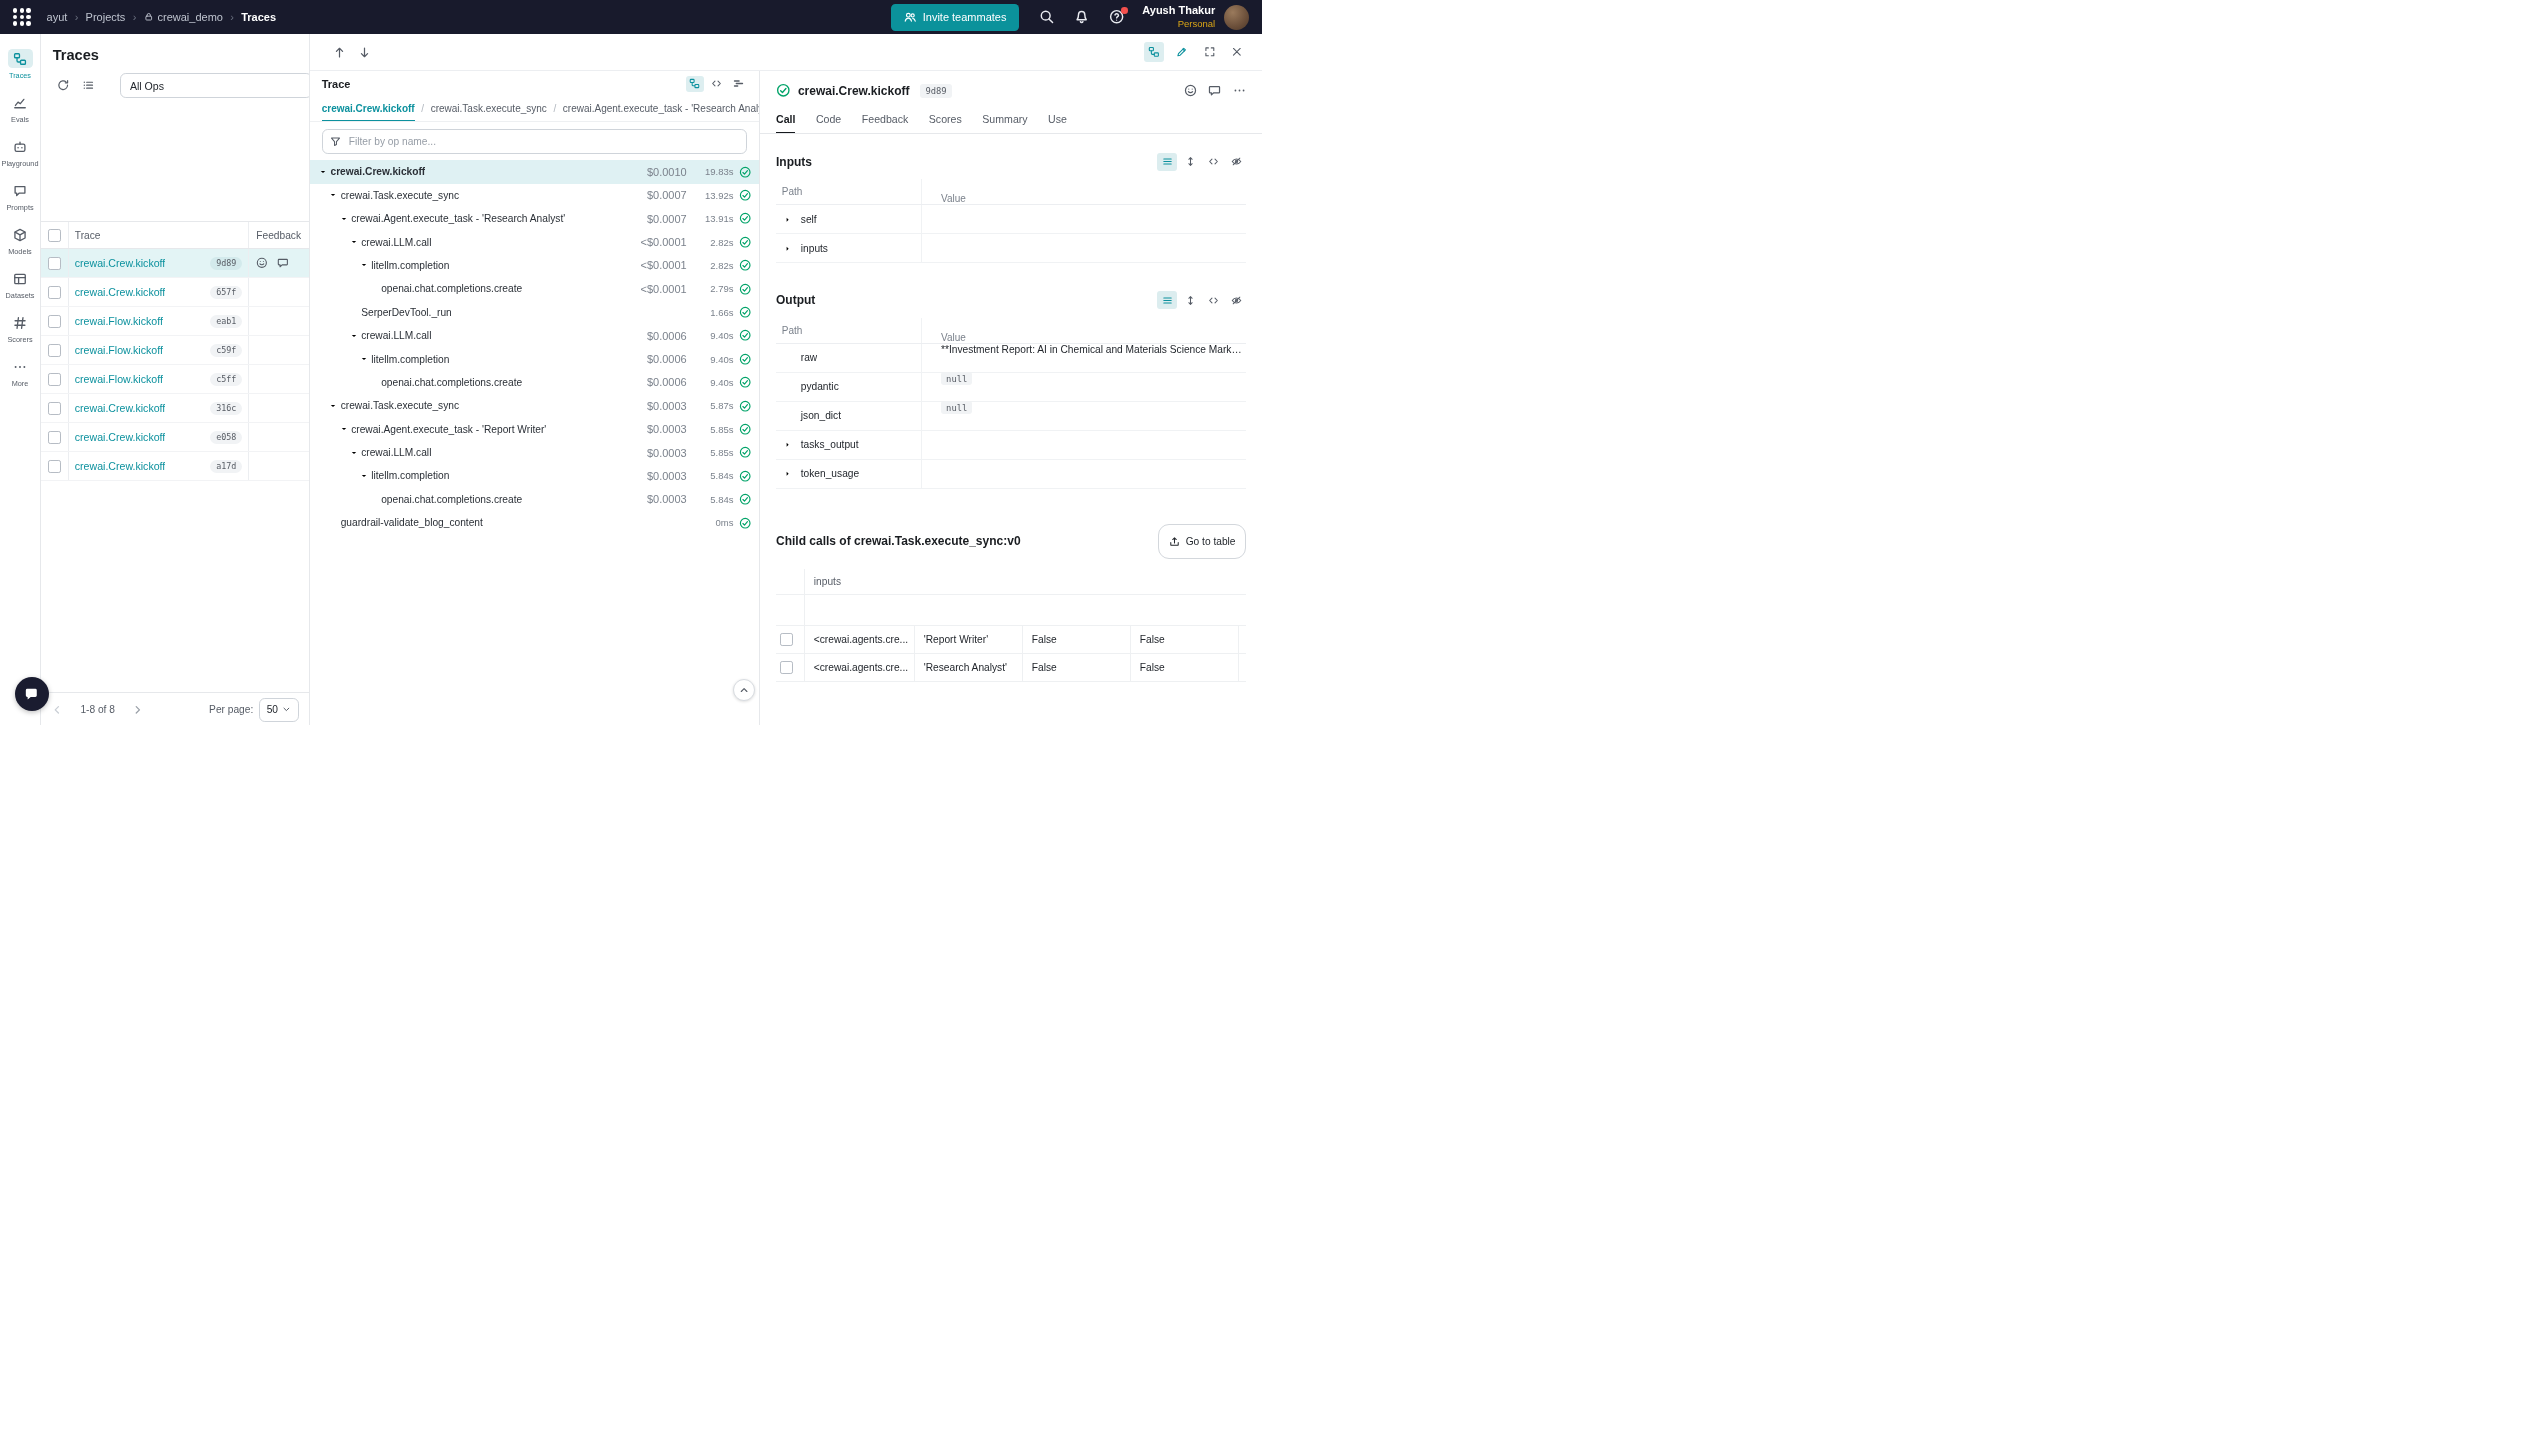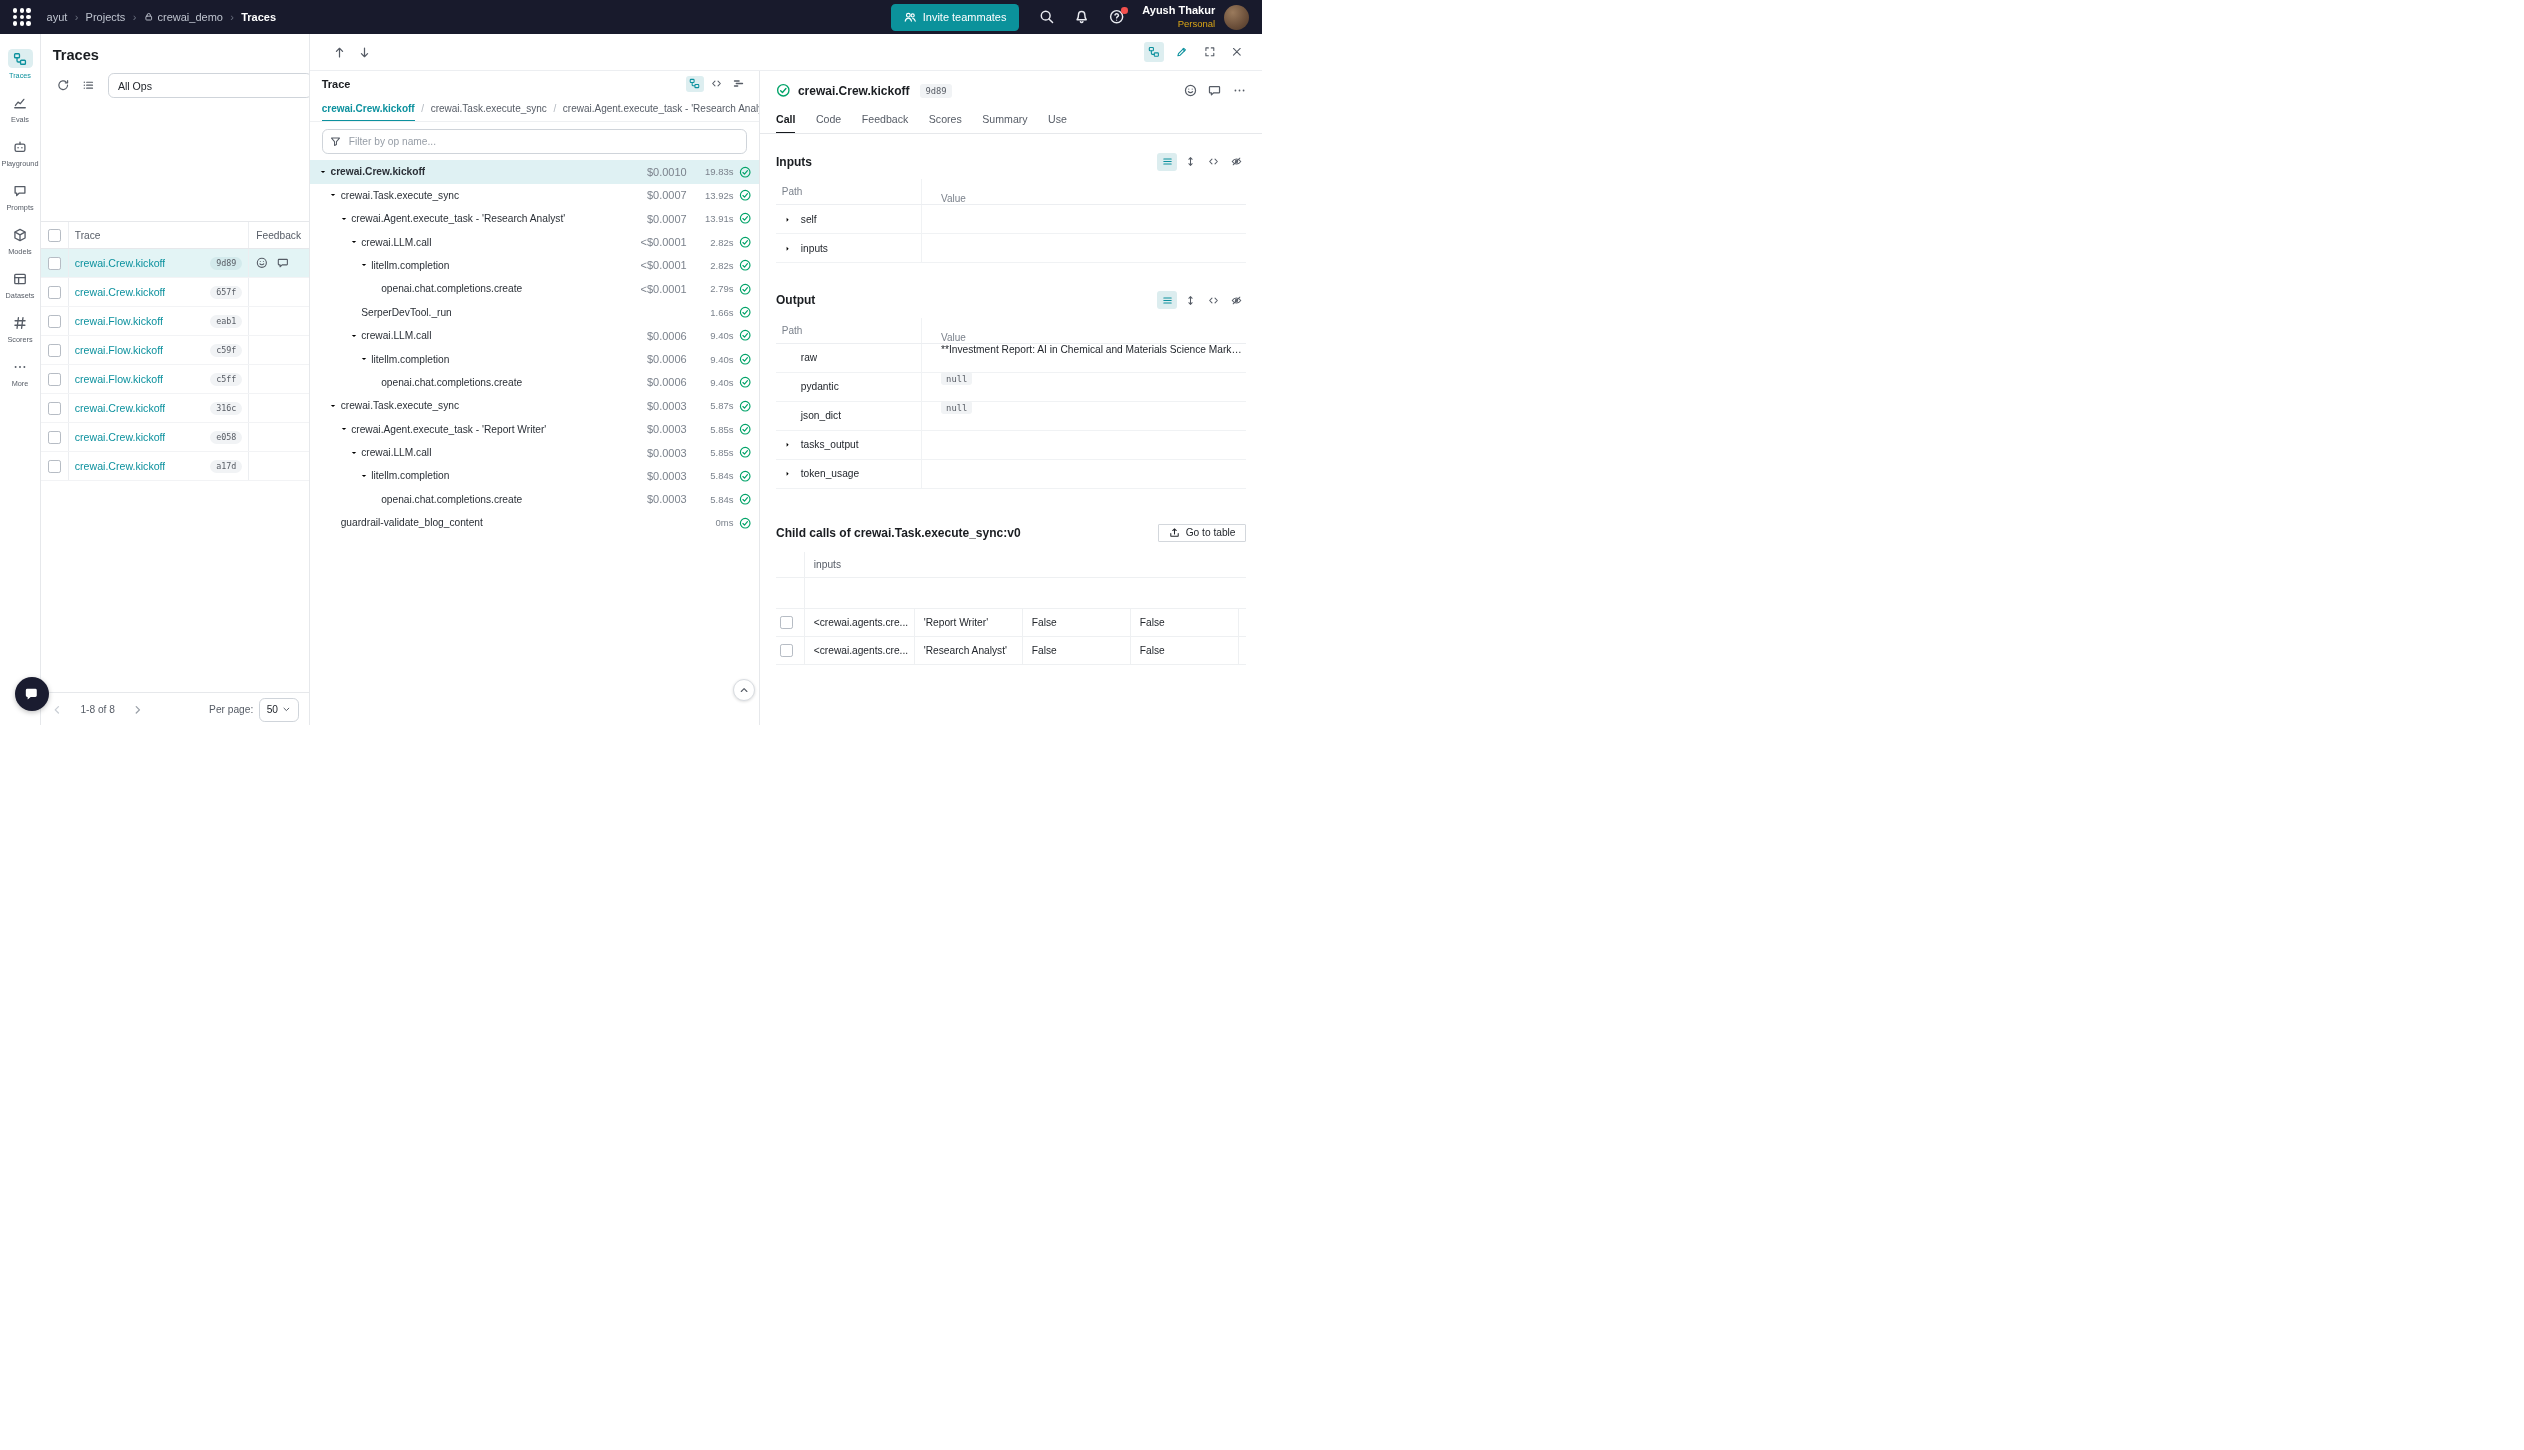--- a/index.html
+++ b/index.html
@@ -37,21 +37,21 @@
   .rail-item .rail-tile{width:25px;height:19px;display:flex;align-items:center;justify-content:center;border-radius:4.4px}
   .rail-item.act{color:#0c919e}
   .rail-item.act .rail-tile{background:#ddeef0}
   .rail-label{font-size:7.3px}
 
   
   .tpanel{width:269px;border-right:0.7px solid #e6e8eb;box-sizing:border-box;display:flex;flex-direction:column;overflow:hidden}
   .tp-title{font-size:14.6px;font-weight:700;color:#1a1d21;padding:13px 11.7px 0}
   .tp-controls{display:flex;align-items:center;margin:10.2px 0 0 11.7px}
   .iconbtn{width:20.5px;height:20.5px;border:none;background:transparent;border-radius:2.9px;color:#565c66;display:flex;align-items:center;justify-content:center;padding:0}
-  .ops-select{flex:1;margin-left:10px;margin-right:-2.9px;height:25px;border:0.7px solid #cfd4da;border-radius:5.8px;
+  .ops-select{flex:1;margin-left:22px;margin-right:-2.9px;height:25px;border:0.7px solid #cfd4da;border-radius:5.8px;
               display:flex;align-items:center;padding:0 8.8px;font-size:10.6px;color:#23272d;cursor:pointer;box-sizing:border-box}
   .tp-spacer{height:123px}
   .tt-head,.trace-row{display:grid;grid-template-columns:27px 1fr 61px;align-items:center}
   .tt-head{height:26px;border-top:0.7px solid #e6e8eb;border-bottom:0.7px solid #e6e8eb;color:#565c66;font-size:10.2px}
   .cell-check{display:flex;justify-content:center}
   .cb{width:11px;height:11px;border:1.1px solid #b6bcc4;border-radius:2.2px;background:#fff;display:inline-block;cursor:pointer}
   .cell-trace{display:flex;align-items:center;min-width:0;height:100%;border-left:0.7px solid #eceef1;padding-left:5.8px;box-sizing:border-box}
   .cell-trace.head{color:#565c66}
   .cell-fb{display:flex;align-items:center;gap:8.8px;height:100%;border-left:0.7px solid #eceef1;padding-left:7.3px;box-sizing:border-box;color:#565c66}
   .trace-row{height:28px;border-bottom:0.7px solid #f2f3f5;cursor:pointer}
@@ -134,22 +134,22 @@
   .kv-head{display:flex;height:25px;align-items:flex-end;border-bottom:0.7px solid #eceef1;color:#7b828c;font-size:10px}
   .kv-path{width:146px;flex:none;display:flex;align-items:center;align-self:stretch;border-right:0.7px solid #f0f2f4;box-sizing:border-box;padding-left:5.8px}
   .kv-val{flex:1;min-width:0;padding-left:19px;white-space:nowrap;overflow:hidden;text-overflow:ellipsis}
   .kv-row{display:flex;height:28px;border-bottom:0.7px solid #f0f2f4;font-size:10.2px;color:#23272d}
   .kv-chev{width:11.7px;height:11.7px;display:inline-flex;align-items:center;justify-content:center;color:#565c66;cursor:pointer}
   .kv-chev svg{width:7.3px;height:7.3px}
   .kv-chev.ph{visibility:hidden}
   .kv-name{margin-left:7.3px}
   .code-badge{font-family:"DejaVu Sans Mono",monospace;font-size:8.8px;background:#f1f3f5;color:#575c64;padding:1.8px 5.1px;border-radius:2.9px}
   .child-head{margin-top:35px;display:flex;align-items:center}
-  .gtt{margin-left:auto;display:flex;align-items:center;gap:5.8px;height:18px;padding:0 9.5px;border:0.7px solid #d3d7dc;
-       border-radius:1px;background:#fff;font-size:10.2px;color:#23272d}
+  .gtt{margin-left:auto;display:flex;align-items:center;gap:5.8px;height:35px;padding:0 9.5px;border:0.7px solid #d3d7dc;
+       border-radius:11px;background:#fff;font-size:10.2px;color:#23272d}
   .ctable{margin-top:10.2px;overflow:hidden}
   .crow{display:flex;align-items:stretch;border-bottom:0.7px solid #eef0f2;min-width:584px;box-sizing:border-box}
   .c-check{width:28px;flex:none;display:flex;align-items:center;padding-left:4.4px;box-sizing:border-box}
   .c-group{flex:1;display:flex;align-items:center;border-left:0.7px solid #eef0f2;padding-left:8.8px;color:#565c66;font-size:10.2px}
   .c-cell{flex:none;display:flex;align-items:center;border-left:0.7px solid #eef0f2;padding-left:8.8px;box-sizing:border-box;
           white-space:nowrap;overflow:hidden;font-size:10.2px;color:#23272d}
   .c-cell.hd{color:#565c66;font-size:10px}
   .crow.h36{height:26px}.crow.h42{height:31px}.crow.h38{height:28px}
 
   .intercom{position:absolute;left:14.6px;top:677px;width:34px;height:34px;border-radius:50%;background:#1a1c30;

